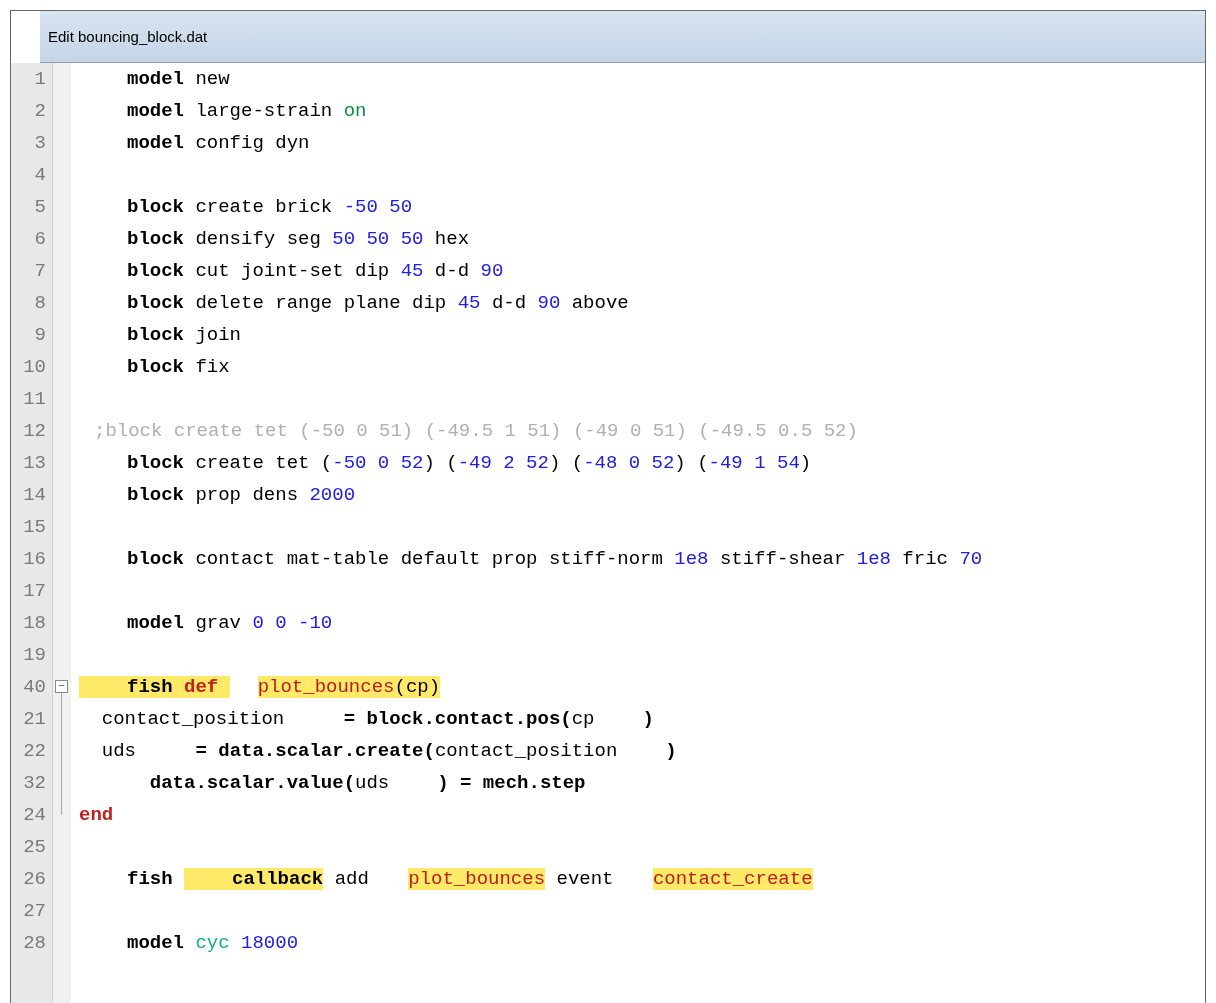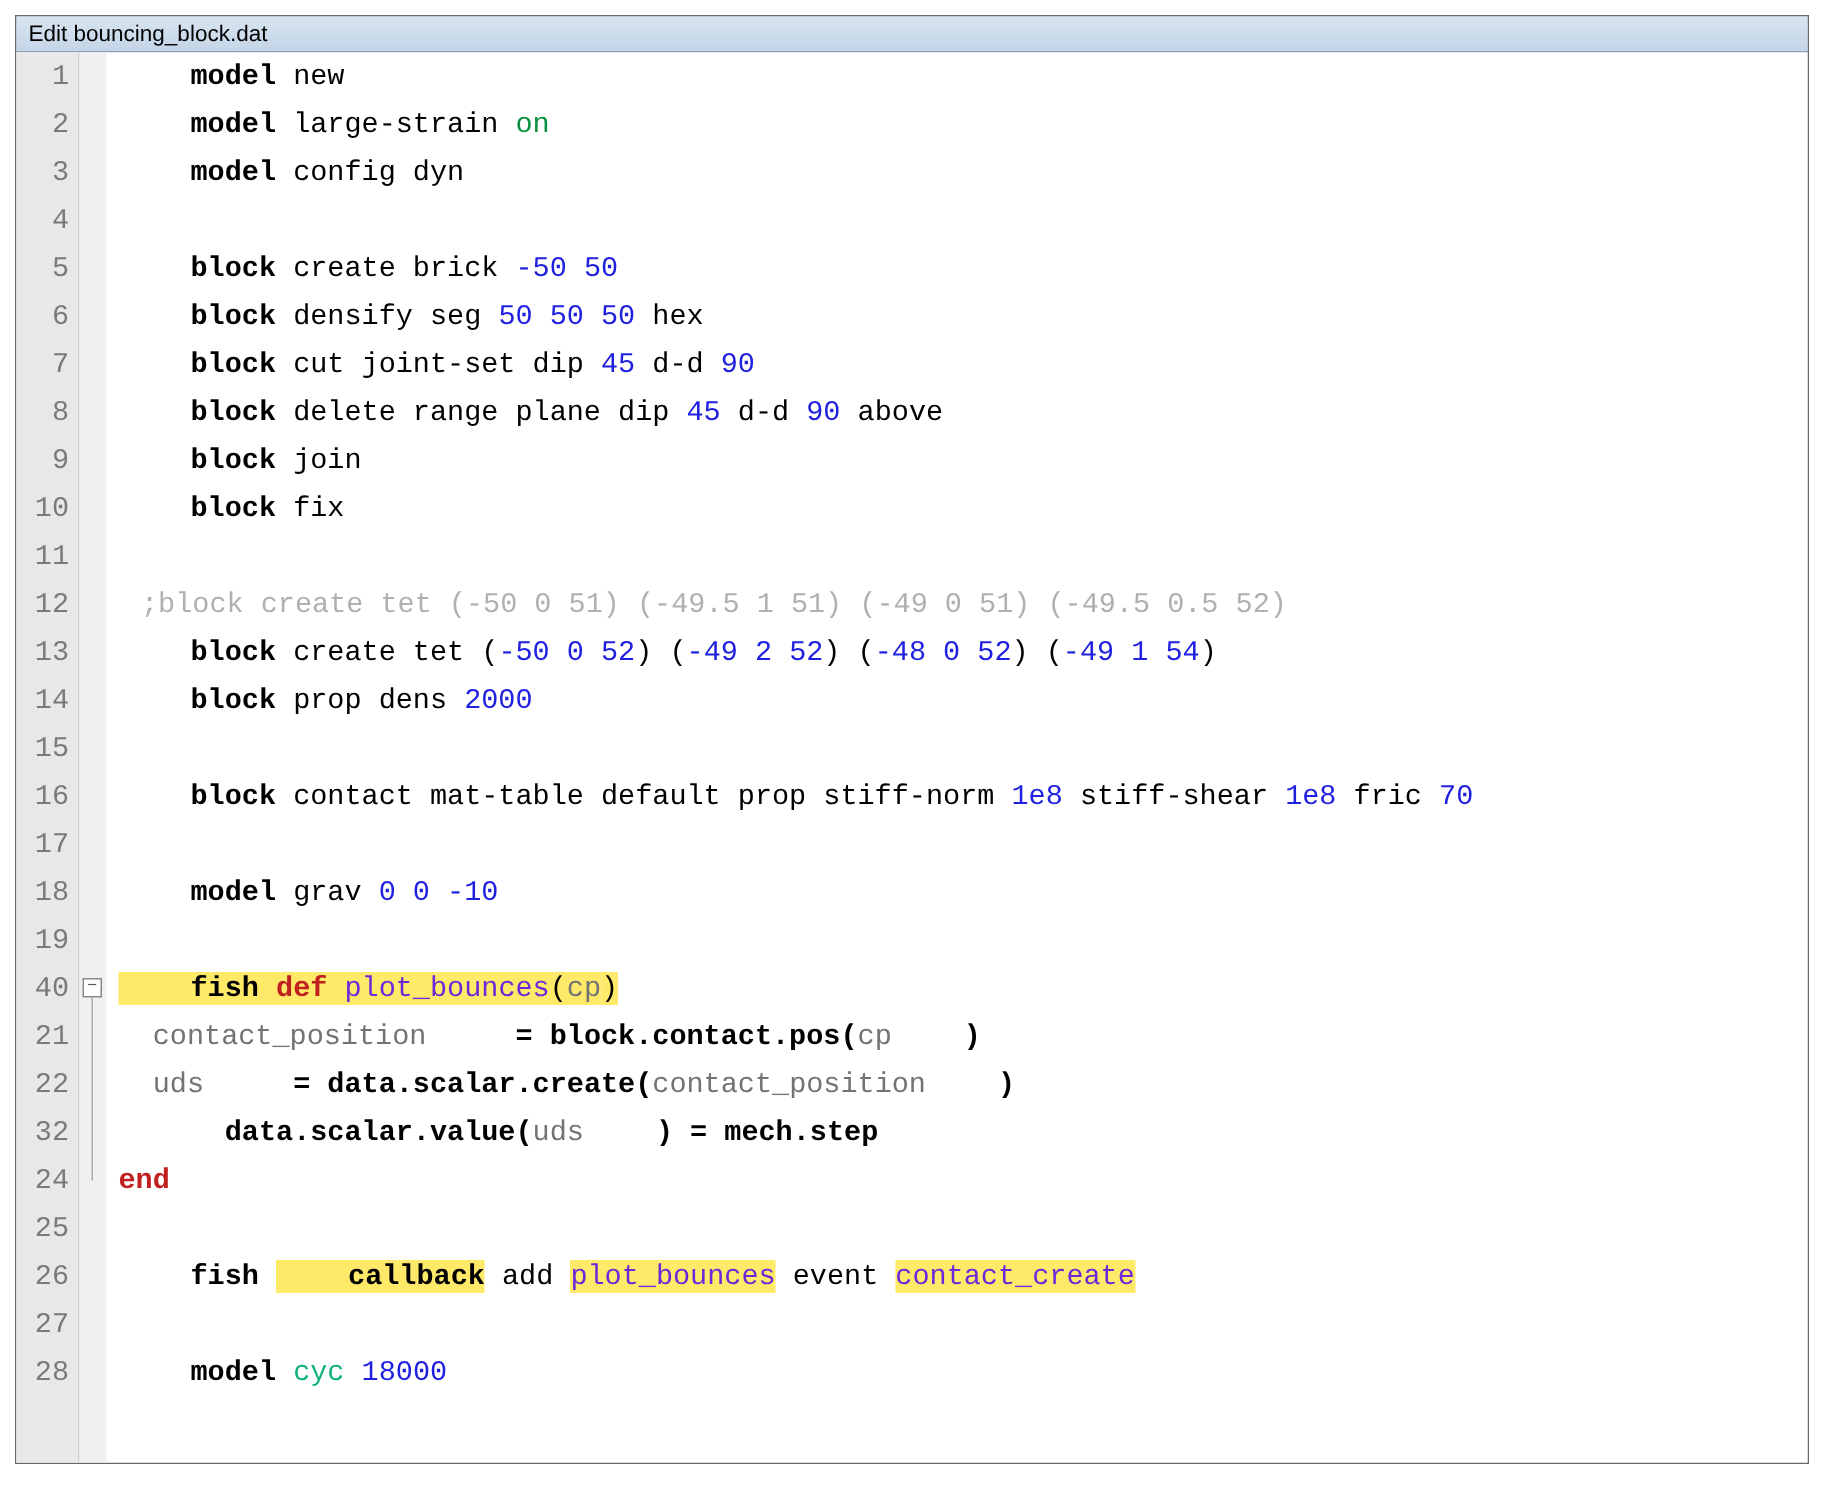--- a/index.html
+++ b/index.html
@@ -10,24 +10,25 @@
     font-family: Consolas, 'Courier New', monospace;
   }
   .editor-window {
     width: 1196px;
     border: 1px solid #666;
     background: #fff;
   }
   .title-bar {
     background: linear-gradient(to bottom, #d8e4f0 0%, #c4d5e8 100%);
     border-bottom: 1px solid #8ca0b8;
-    padding: 3px 8px;
+    padding: 17px 8px;
     font-family: 'Segoe UI', Tahoma, sans-serif;
     font-size: 15px;
     color: #000;
+    margin-left: 29px;
   }
   .editor-body {
     display: flex;
     background: #fff;
     min-height: 940px;
   }
   .gutter {
     background: #e8e8e8;
     border-right: 1px solid #d0d0d0;
     text-align: right;
@@ -75,22 +76,22 @@
   }
   .code-line {
     height: 32px;
   }
   .kw-bold { font-weight: bold; padding-left: 48px; }
   .c-num { color: #2020e0; }
   .c-green { color: #0a9040; }
   .c-green2 { color: #10b080; }
   .c-comment { color: #b0b0b0; margin-left: 15px; }
   .c-red { color: #c02020; font-weight: bold; }
-  .c-func { color: #6d28d9; }
-  .c-var { color: #737373; }
+  .c-func { color: #b91c1c; margin-left: 28px; }
+  .c-var { color: #000000; }
   .hl { background: #ffe968; }
 </style>
 </head>
 <body>
 
 <div class="editor-window">
   <div class="title-bar">
     <span>Edit bouncing_block.dat</span>
   </div>
   <div class="editor-body">

